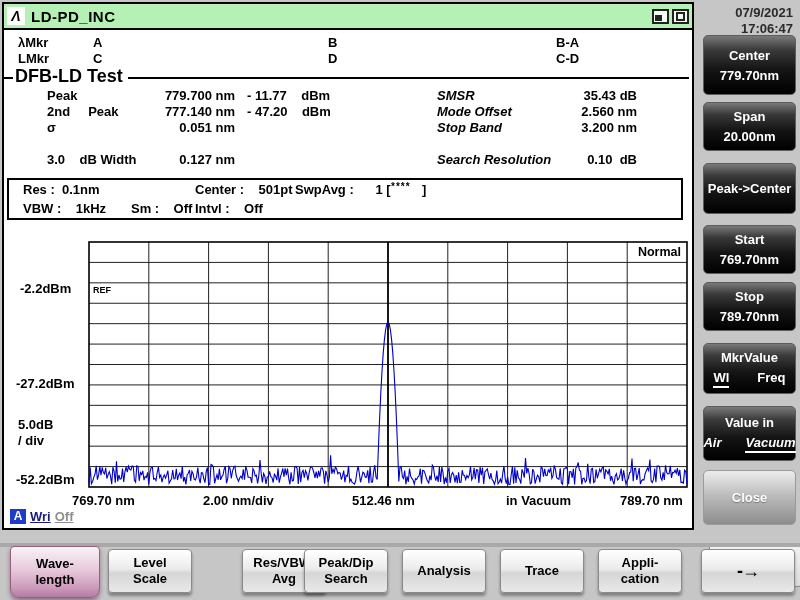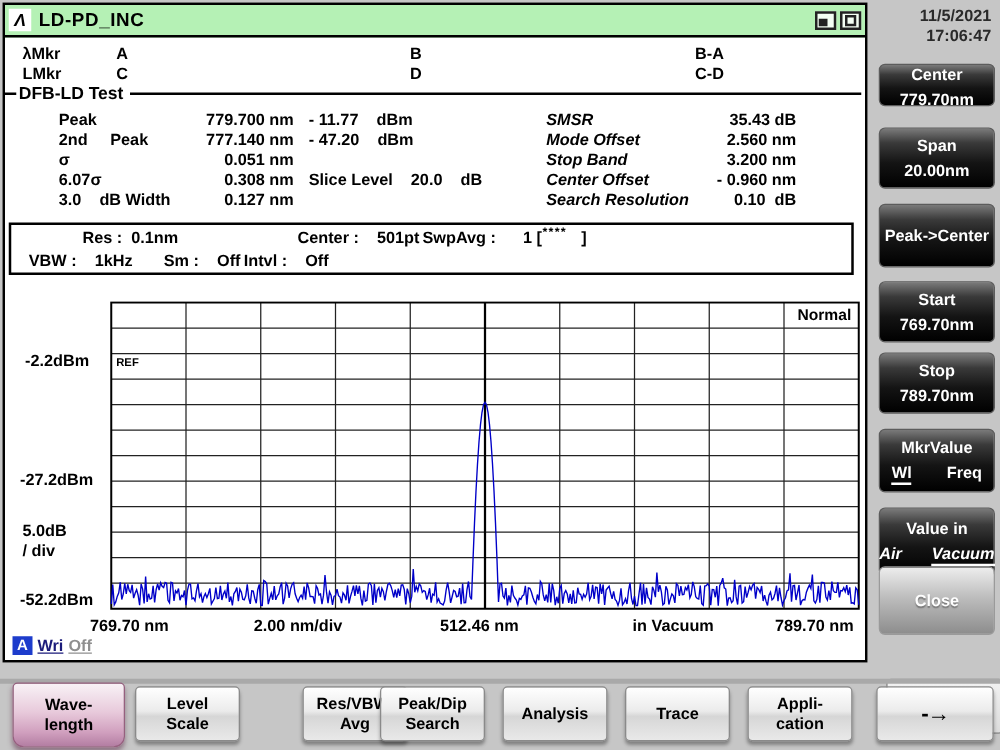--- a/index.html
+++ b/index.html
@@ -30,35 +30,35 @@
   .winbtn { position:relative; width:17px; height:15px; border:2px solid #222; background:#f4fff4; }
   .btn-min::after { content:''; position:absolute; left:1px; bottom:1px; width:7px; height:6px; background:#222; }
   .btn-max::after { content:''; position:absolute; left:2px; top:1px; right:2px; bottom:1px; border:2px solid #222; }
 
   
   .abs { position:absolute; font-size:13px; }
   .sect { position:absolute; left:0; top:64px; right:3px; display:flex; align-items:center; }
   .sect .ln { height:0; border-top:2px solid #000; }
   .sect .ln.short { width:9px; }
   .sect .ln.long { flex:1; }
-  .sect .sl { font-size:14px; padding:0 5px 0 2px; margin-top:-2px; }
+  .sect .sl { font-size:18px; padding:0 5px 0 2px; margin-top:-2px; }
   .prow { position:absolute; left:0; right:0; height:16px; font-size:13px; }
   .prow .c1 { position:absolute; left:43px; }
   .prow .c2 { position:absolute; left:136px; width:95px; text-align:right; }
   .prow .c3 { position:absolute; left:243px; }
   .prow .r1 { position:absolute; left:433px;font-style:italic; }
   .prow .r2 { position:absolute; left:528px; width:105px; text-align:right; }
 
   
   .setbox {
     position:absolute; left:3px; top:174px; width:676px; height:42px;
     border:2px solid #000; background:#fff;
   }
   .setrow { position:absolute; left:8px; right:2px; height:18px; }
-  .setrow.r1 { top:2px;margin-left:43px; } .setrow.r2 { top:21px; }
+  .setrow.r1 { top:2px; } .setrow.r2 { top:21px; }
   .seg { position:absolute; top:0; font-size:13px; white-space:pre; }
   .seg.raised { font-size:10px; top:-1px; letter-spacing:1px; }
 
   
   .ylab { position:absolute; font-size:13px; }
   .xlab { position:absolute; top:489px; font-size:13px; }
   #chart { position:absolute; left:84px; top:237px; }
   .tstat { position:absolute; left:6px; top:505px; display:flex; align-items:center; font-size:13px; }
   .badge-a {
     width:16px; height:15px; background:#1d3ccc; color:#fff; text-align:center;
@@ -149,27 +149,20 @@
     <span class="c3 pre">- 47.20    dBm</span>
     <span class="r1 pre">Mode Offset</span>
     <span class="r2 pre">2.560 nm</span>
   </div>
   <div class="prow" style="top:116px;">
     <span class="c1 pre">σ</span>
     <span class="c2 pre">0.051 nm</span>
     <span class="c3 pre"></span>
     <span class="r1 pre">Stop Band</span>
     <span class="r2 pre">3.200 nm</span>
-  </div>
-  <div class="prow" style="top:132px;">
-    <span class="c1 pre">6.07σ</span>
-    <span class="c2 pre">0.308 nm</span>
-    <span class="c3 pre">Slice Level    20.0    dB</span>
-    <span class="r1 pre">Center Offset</span>
-    <span class="r2 pre">- 0.960 nm</span>
   </div>
   <div class="prow" style="top:148px;">
     <span class="c1 pre">3.0    dB Width</span>
     <span class="c2 pre">0.127 nm</span>
     <span class="c3 pre"></span>
     <span class="r1 pre">Search Resolution</span>
     <span class="r2 pre">0.10  dB</span>
   </div>
 
   <div class="setbox">
@@ -227,25 +220,25 @@
   <span class="xlab" style="left:616px;">789.70 nm</span>
 
   <div class="tstat">
     <span class="badge-a">A</span>
     <span class="wri">Wri</span>
     <span class="off">Off</span>
   </div>
 </div>
 
 <div class="datetime">
-  <div>11/5/2021</div>
+  <div>07/9/2021</div>
   <div>17:06:47</div>
 </div>
 
-<div class="sbtn" style="top:51px; height:34px;justify-content:space-between;">
+<div class="sbtn" style="top:35px; height:60px;">
   <span>Center</span>
   <span>779.70nm</span>
 </div>
 <div class="sbtn" style="top:102px; height:49px;">
   <span>Span</span>
   <span>20.00nm</span>
 </div>
 <div class="sbtn" style="top:163px; height:51px;">
   <span>Peak-&gt;Center</span>
 </div>
@@ -264,21 +257,21 @@
     <span>Freq</span>
   </span>
 </div>
 <div class="sbtn" style="top:406px; height:55px;">
   <span>Value in</span>
   <span class="opts" style="gap:24px;font-style:italic;">
     <span>Air</span>
     <span class="sel">Vacuum</span>
   </span>
 </div>
-<div class="sbtn light" style="top:453px; height:55px;">
+<div class="sbtn light" style="top:470px; height:55px;">
   <span>Close</span>
 </div>
 
 <div class="menustrip"></div>
 
 <div class="mbtn selected" style="left:10px; width:90px;">
   <span>Wave-</span>
     <span>length</span>
 </div>
 <div class="mbtn" style="left:108px;">

